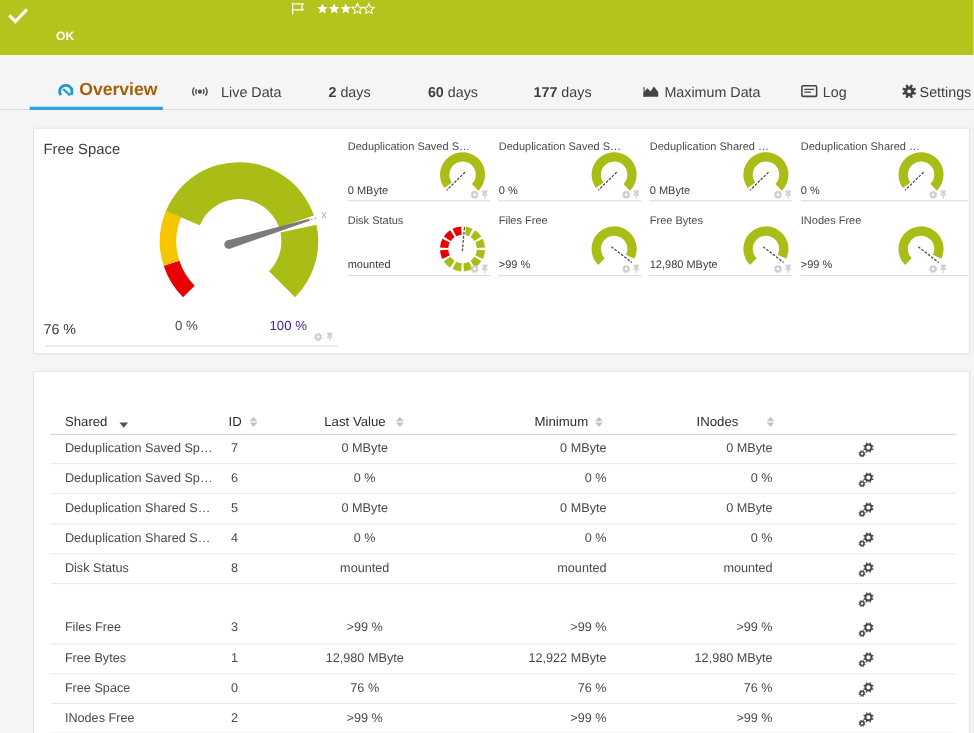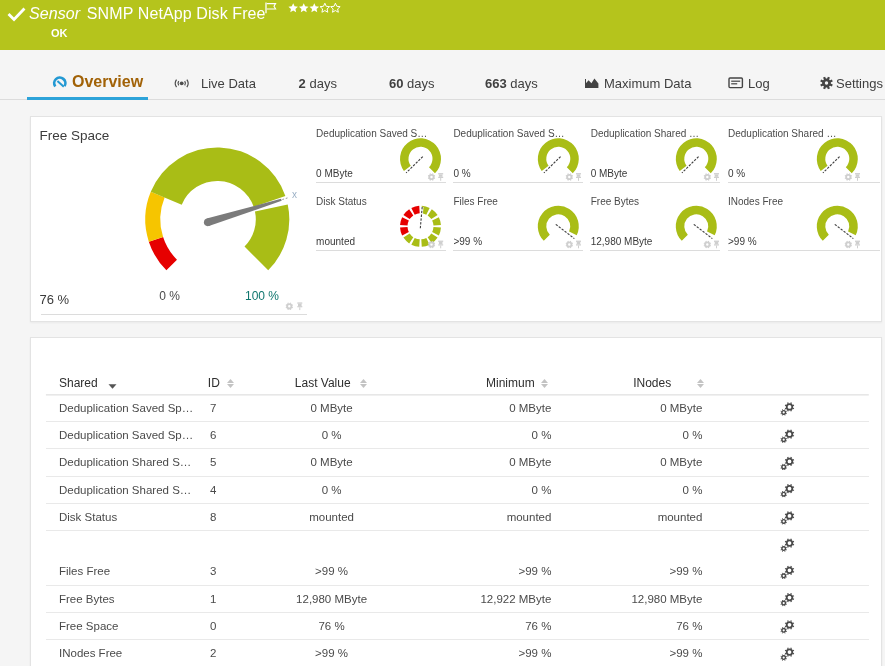--- a/index.html
+++ b/index.html
@@ -13,41 +13,40 @@
 .tab { position:absolute; font-size:13px; color:#404040; top:25.6px; }
 .tab b { font-weight:bold; }
 #tab-ov { position:absolute; left:72px; top:23.4px; font-size:16px; font-weight:bold; color:#a16207; }
 .panel { position:absolute; background:#fff; border:1px solid #e3e3e3;
   box-shadow:0 1px 2px rgba(0,0,0,0.05); }
 #p1 { left:30px; top:116px; width:852px; height:206px; }
 #p2 { left:30px; top:337px; width:852px; height:340px; }
 #p1 .fs-title { position:absolute; left:8.5px; top:11.2px; font-size:13.5px; color:#3c3c3c; }
 #p1 .fs-val { position:absolute; left:8.5px; top:174.8px; font-size:13px; color:#3a3a3a; }
 #p1 .g0 { position:absolute; left:78.5px; top:171.5px; width:120px; text-align:center; font-size:12px; color:#4a4a4a; }
-#p1 .g100 { position:absolute; left:171px; top:171.5px; width:120px; text-align:center; font-size:12px; color:#0f766e; }
+#p1 .g100 { position:absolute; left:171px; top:171.5px; width:120px; text-align:center; font-size:12px; color:#4c1d95; }
 #p1 .bigline { position:absolute; left:10px; top:196.6px; width:265.5px; height:1px; background:#dcdcdc; }
 .mt { position:absolute; font-size:10px; color:#4a4a4a; white-space:nowrap; overflow:hidden; text-overflow:ellipsis; max-width:105px; }
 .mv { position:absolute; font-size:10px; color:#3a3a3a; white-space:nowrap; }
 .mline { position:absolute; height:1px; background:#dcdcdc; }
 .th { position:absolute; top:37.8px; font-size:12px; color:#2e2e2e; }
 .trow { position:absolute; left:14.9px; width:822.9px; height:27.24px;
   border-bottom:1px solid #e9e9e9; font-size:11.5px; color:#4a4a4a; }
 .trow div { position:absolute; top:50%; transform:translateY(-50%); white-space:nowrap; }
 .c-ch { left:13.1px; max-width:137px; overflow:hidden; text-overflow:ellipsis; }
 .c-id { left:164.1px; }
 .c-lv { left:140.7px; width:290px; text-align:center; }
 .c-mn { right:317.4px; text-align:right; }
 .c-mx { right:166.4px; text-align:right; }
 </style></head>
 <body>
 <div id="hdr">
   <svg width="20" height="18" style="position:absolute;left:7px;top:5.8px">
       <polyline points="2.5,9 7,13.5 16.5,3.5" fill="none" stroke="#fff" stroke-width="2.8" stroke-linecap="square"></polyline>
     </svg>
-  <div class="title"><i>Sensor</i> SNMP NetApp Disk Free</div>
   <svg width="16" height="14" style="position:absolute;left:265px;top:2px">
       <line x1="1" y1="0.5" x2="1" y2="11.2" stroke="#fff" stroke-width="1.3"></line>
       <path d="M1.8,1.6 H10.6 L9,4.3 L10.6,7 H1.8" fill="none" stroke="#fff" stroke-width="1.1"></path>
     </svg>
   <svg width="56" height="14" style="position:absolute;left:287px;top:1px">
       <polygon points="6.20,2.20 7.58,5.30 10.96,5.65 8.43,7.93 9.14,11.25 6.20,9.55 3.26,11.25 3.97,7.93 1.44,5.65 4.82,5.30" fill="#fff"></polygon>
       <polygon points="16.75,2.20 18.13,5.30 21.51,5.65 18.98,7.93 19.69,11.25 16.75,9.55 13.81,11.25 14.52,7.93 11.99,5.65 15.37,5.30" fill="#fff"></polygon>
       <polygon points="27.30,2.20 28.68,5.30 32.06,5.65 29.53,7.93 30.24,11.25 27.30,9.55 24.36,11.25 25.07,7.93 22.54,5.65 25.92,5.30" fill="#fff"></polygon>
       <polygon points="37.85,2.20 39.23,5.30 42.61,5.65 40.08,7.93 40.79,11.25 37.85,9.55 34.91,11.25 35.62,7.93 33.09,5.65 36.47,5.30" fill="none" stroke="#fff" stroke-width="1"></polygon>
       <polygon points="48.40,2.20 49.78,5.30 53.16,5.65 50.63,7.93 51.34,11.25 48.40,9.55 45.46,11.25 46.17,7.93 43.64,5.65 47.02,5.30" fill="none" stroke="#fff" stroke-width="1"></polygon>
@@ -65,21 +64,21 @@
   <svg width="18" height="14" style="position:absolute;left:172.5px;top:77px;top:27px">
       <circle cx="8.7" cy="6.3" r="1.9" fill="#4d4d4d"></circle>
       <path d="M11.69,4.13 A3.7,3.7 0 0 1 11.69,8.47" fill="none" stroke="#4d4d4d" stroke-width="1.25"></path>
       <path d="M5.71,8.47 A3.7,3.7 0 0 1 5.71,4.13" fill="none" stroke="#4d4d4d" stroke-width="1.25"></path>
       <path d="M13.88,2.54 A6.4,6.4 0 0 1 13.88,10.06" fill="none" stroke="#4d4d4d" stroke-width="1.25"></path>
       <path d="M3.52,10.06 A6.4,6.4 0 0 1 3.52,2.54" fill="none" stroke="#4d4d4d" stroke-width="1.25"></path>
     </svg>
   <div class="tab" style="left:201px">Live Data</div>
   <div class="tab" style="left:298.6px"><b>2</b> days</div>
   <div class="tab" style="left:389px"><b>60</b> days</div>
-  <div class="tab" style="left:485px"><b>663</b> days</div>
+  <div class="tab" style="left:485px"><b>177</b> days</div>
   <svg width="16" height="14" style="position:absolute;left:584px;top:26px">
       <path d="M1,12 V8.2 L4.6,4.2 L7.4,7.2 L10.4,2.6 L14.4,7.6 V12 Z" fill="#444"></path>
       <line x1="1.5" y1="3" x2="1.5" y2="12" stroke="#444" stroke-width="1"></line>
     </svg>
   <div class="tab" style="left:604px">Maximum Data</div>
   <svg width="16" height="13" style="position:absolute;left:728px;top:26.5px">
       <rect x="1" y="1" width="13.4" height="9.6" rx="1" fill="none" stroke="#444" stroke-width="1.4"></rect>
       <line x1="3.2" y1="4.2" x2="12.2" y2="4.2" stroke="#444" stroke-width="1.2"></line>
       <line x1="3.2" y1="6.8" x2="9.2" y2="6.8" stroke="#444" stroke-width="1.2"></line>
     </svg>

